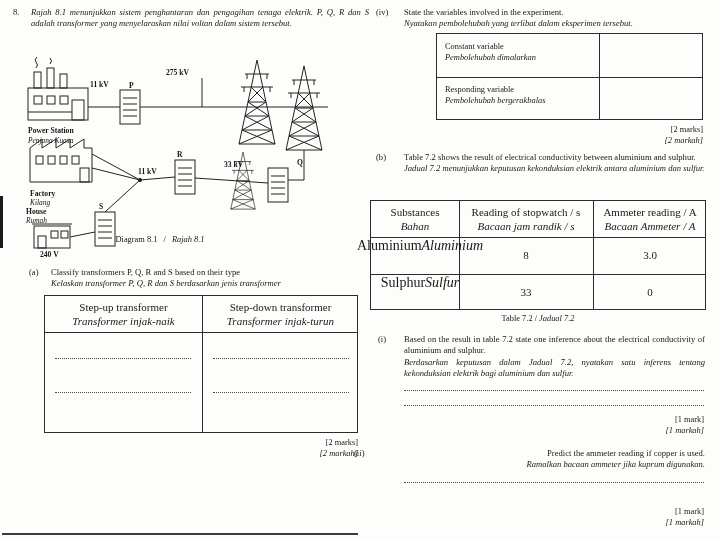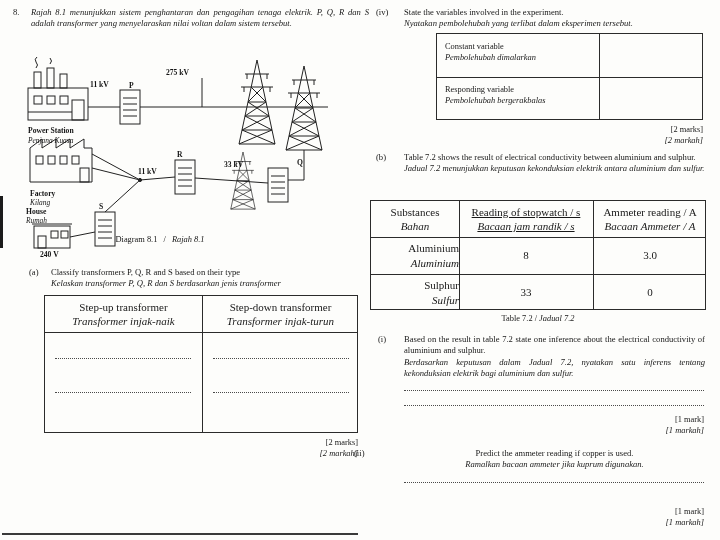--- a/index.html
+++ b/index.html
@@ -9,22 +9,22 @@
   .abs { position:absolute; }
   .txt { font-size:8.6px; line-height:1.32; text-align:justify; }
   .lbl { font-size:8.6px; }
   .my { font-style:italic; }
   .marks { font-size:8.4px; line-height:1.32; text-align:right; }
   .tbox { border:1px solid #2b2b2b; font-size:8.4px; line-height:1.35; }
   .vline { position:absolute; top:0; bottom:0; width:1px; background:#2b2b2b; }
   .hline { position:absolute; left:0; right:0; height:1px; background:#2b2b2b; }
   .cellc { position:absolute; display:flex; flex-direction:column; align-items:center;
            justify-content:center; text-align:center; font-size:11px; line-height:1.3; }
-  .celll { position:absolute; display:flex; flex-direction:column; align-items:flex-end;
-           justify-content:center; text-align:left; padding-left:10px; font-size:11px; line-height:1.3; }
+  .celll { position:absolute; display:flex; flex-direction:row; align-items:flex-start;
+           justify-content:center; text-align:left; padding-left:10px; font-size:14px; line-height:1.3; }
   .dotline { position:absolute; height:0; border-bottom:1.4px dotted #4a4a4a; }
   .caption { font-size:8.4px; text-align:center; }
   svg text { fill:#141414; }
   .db { font-weight:bold; font-size:7.6px; }
   .di { font-style:italic; font-size:7.4px; }
   .cap { font-size:8.4px; }
 </style>
 </head>
 <body>
 
@@ -209,21 +209,21 @@
   <div class="abs tbox" style="left:370px; top:200px; width:336px; height:110px;">
     <div class="vline" style="left:88px;"></div>
     <div class="vline" style="left:222px;"></div>
     <div class="hline" style="top:36px;"></div>
     <div class="hline" style="top:73px;"></div>
 
     <div class="cellc" style="left:0; top:0; width:88px; height:36px;">
       <div>Substances</div>
       <div class="my">Bahan</div>
     </div>
-    <div class="cellc" style="left:88px; top:0; width:134px; height:36px;text-decoration:underline;">
+    <div class="cellc" style="left:88px; top:0; width:134px; height:36px;">
       <div>Reading of stopwatch / s</div>
       <div class="my">Bacaan jam randik / s</div>
     </div>
     <div class="cellc" style="left:222px; top:0; width:114px; height:36px;">
       <div>Ammeter reading / A</div>
       <div class="my">Bacaan Ammeter / A</div>
     </div>
 
     <div class="celll" style="left:0; top:36px; width:88px; height:37px;">
       <div>Aluminium</div>
@@ -260,21 +260,21 @@
     <div class="my">Berdasarkan keputusan dalam Jadual 7.2, nyatakan satu inferens tentang kekonduksian elektrik bagi aluminium dan sulfur.</div>
   </div>
   <div class="dotline" style="left:404px; top:390px; width:300px;"></div>
   <div class="dotline" style="left:404px; top:405px; width:300px;"></div>
   <div class="abs marks" style="left:580px; top:414px; width:124px;">
     <div>[1 mark]</div>
     <div class="my">[1 markah]</div>
   </div>
 
   <div class="abs lbl" style="left:354px; top:448px; width:26px;">(ii)</div>
-  <div class="abs txt" style="left:404px; top:448px; width:301px; text-align:center;">
+  <div class="abs txt" style="left:404px; top:448px; width:301px; text-align:right;">
     <div>Predict the ammeter reading if copper is used.</div>
     <div class="my">Ramalkan bacaan ammeter jika kuprum digunakan.</div>
   </div>
   <div class="dotline" style="left:404px; top:482px; width:300px;"></div>
   <div class="abs marks" style="left:580px; top:506px; width:124px;">
     <div>[1 mark]</div>
     <div class="my">[1 markah]</div>
   </div>
 
   <div class="abs" style="left:0; top:196px; width:3px; height:52px; background:#1b1b1b;"></div>

